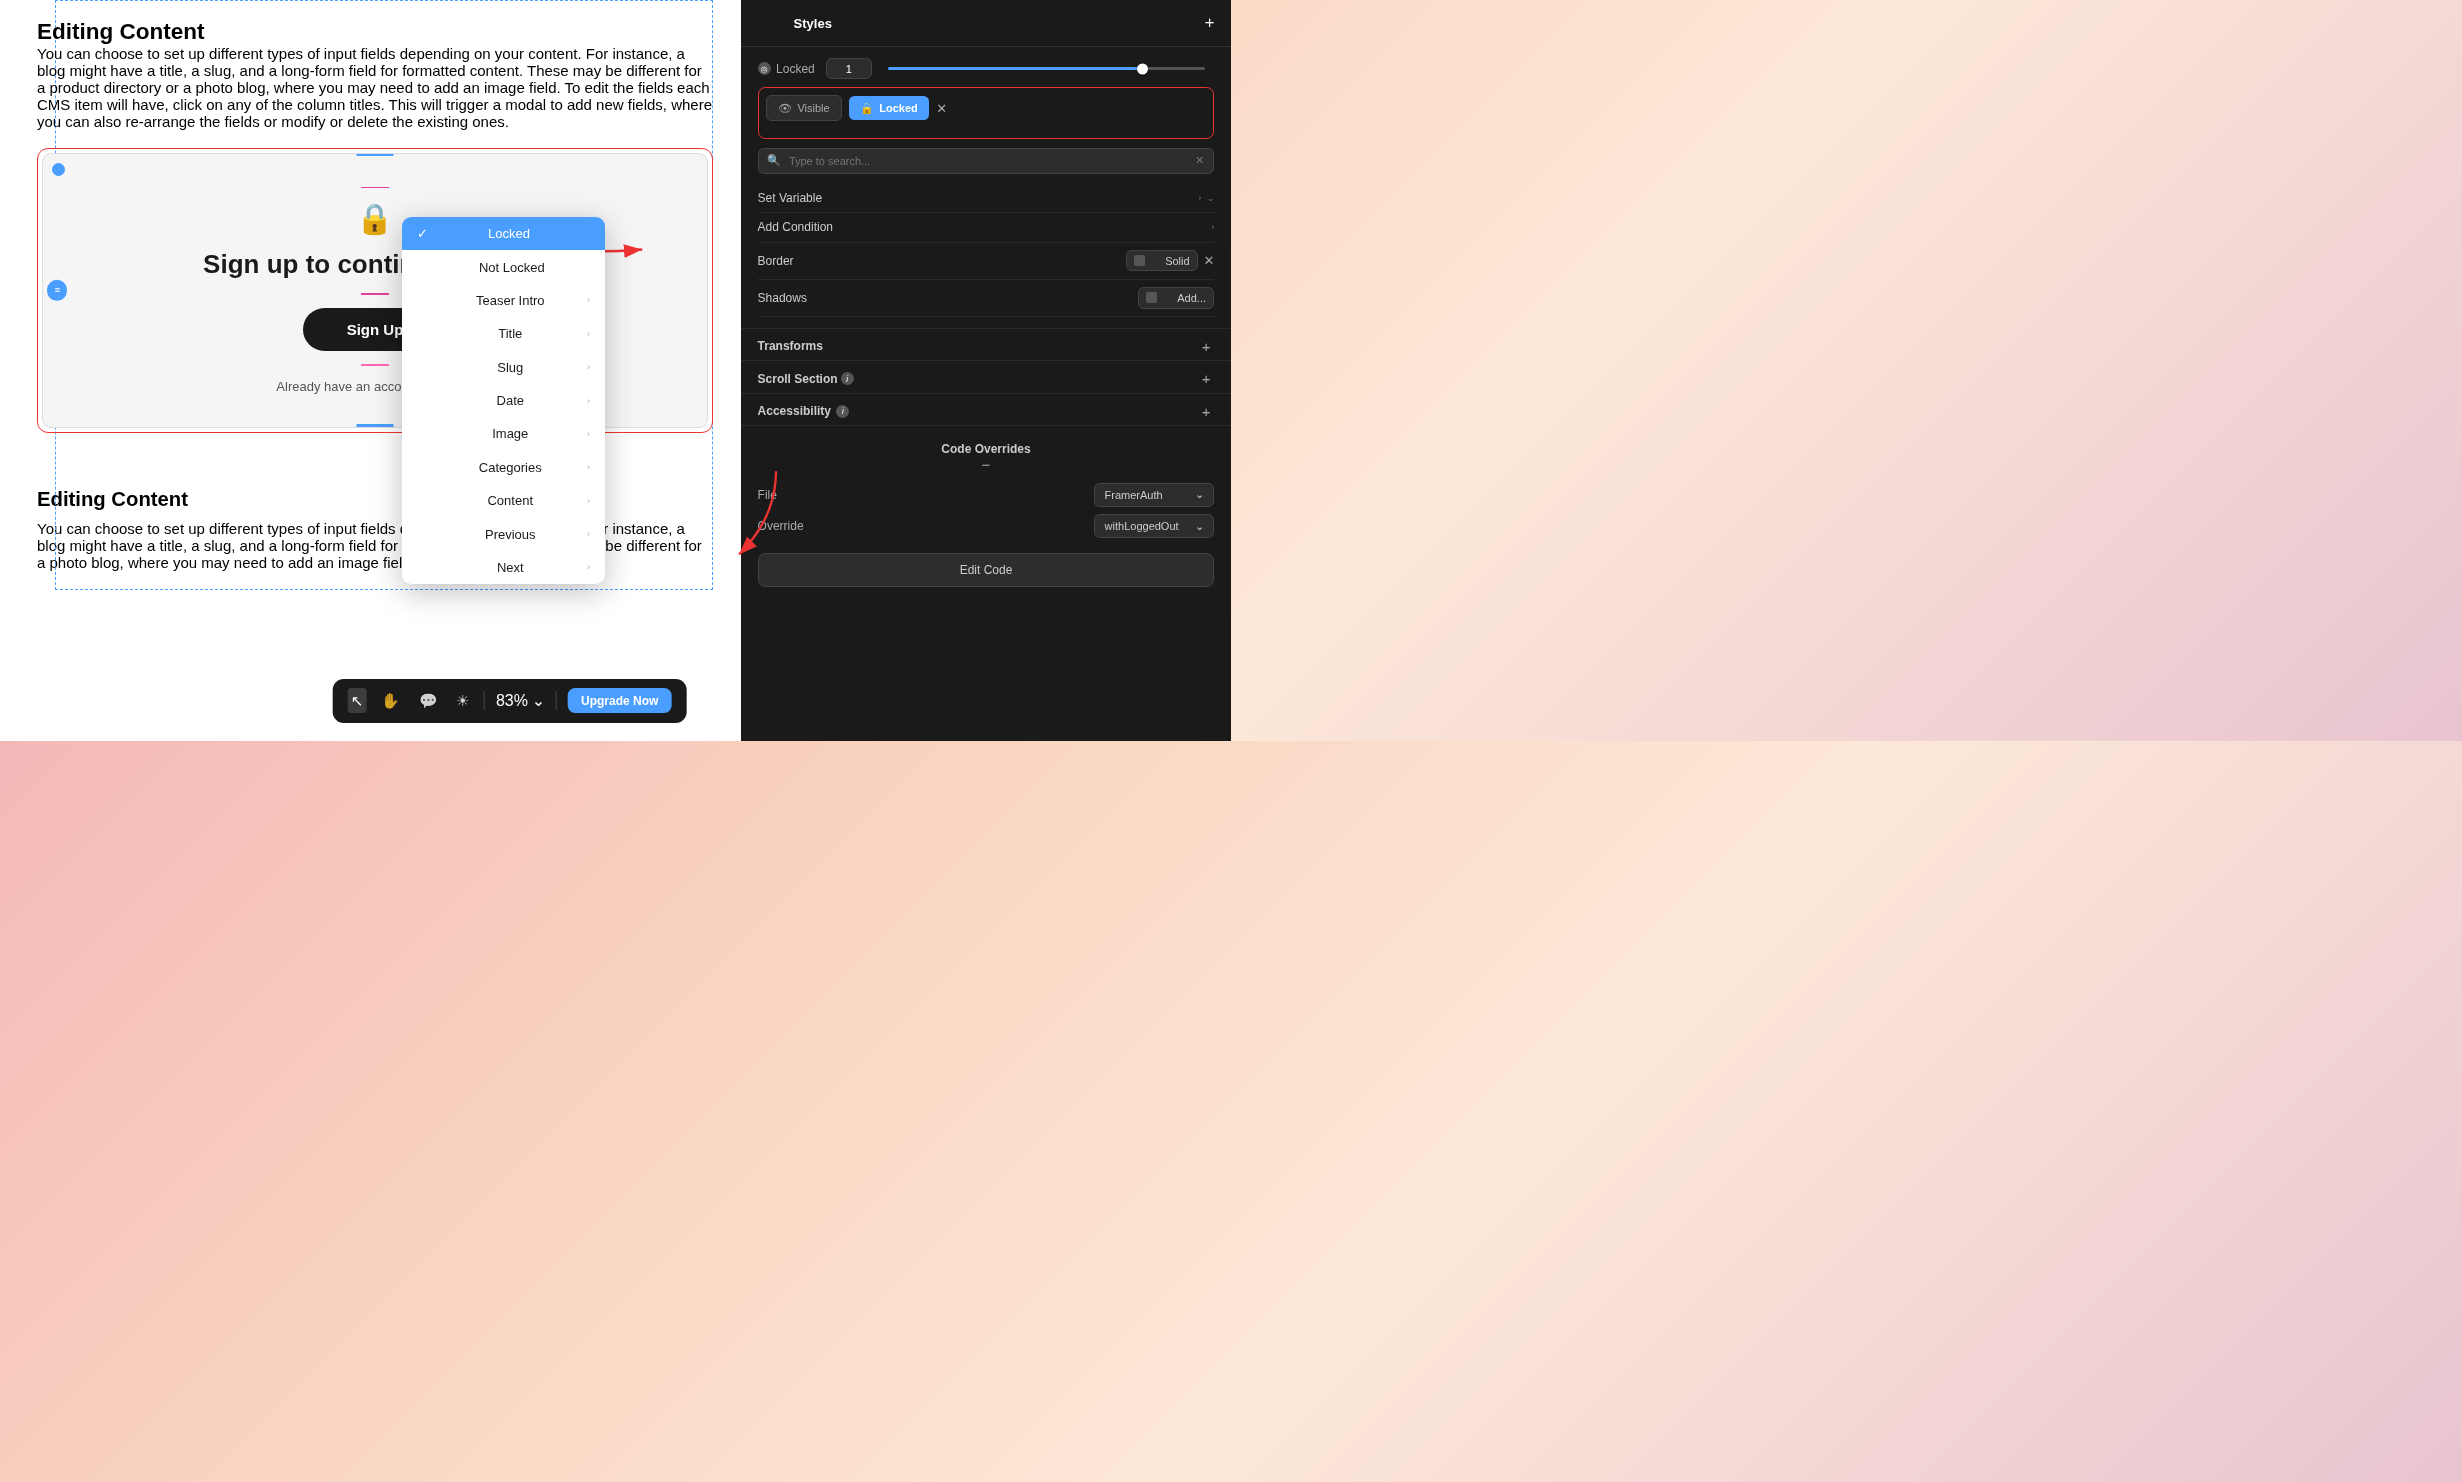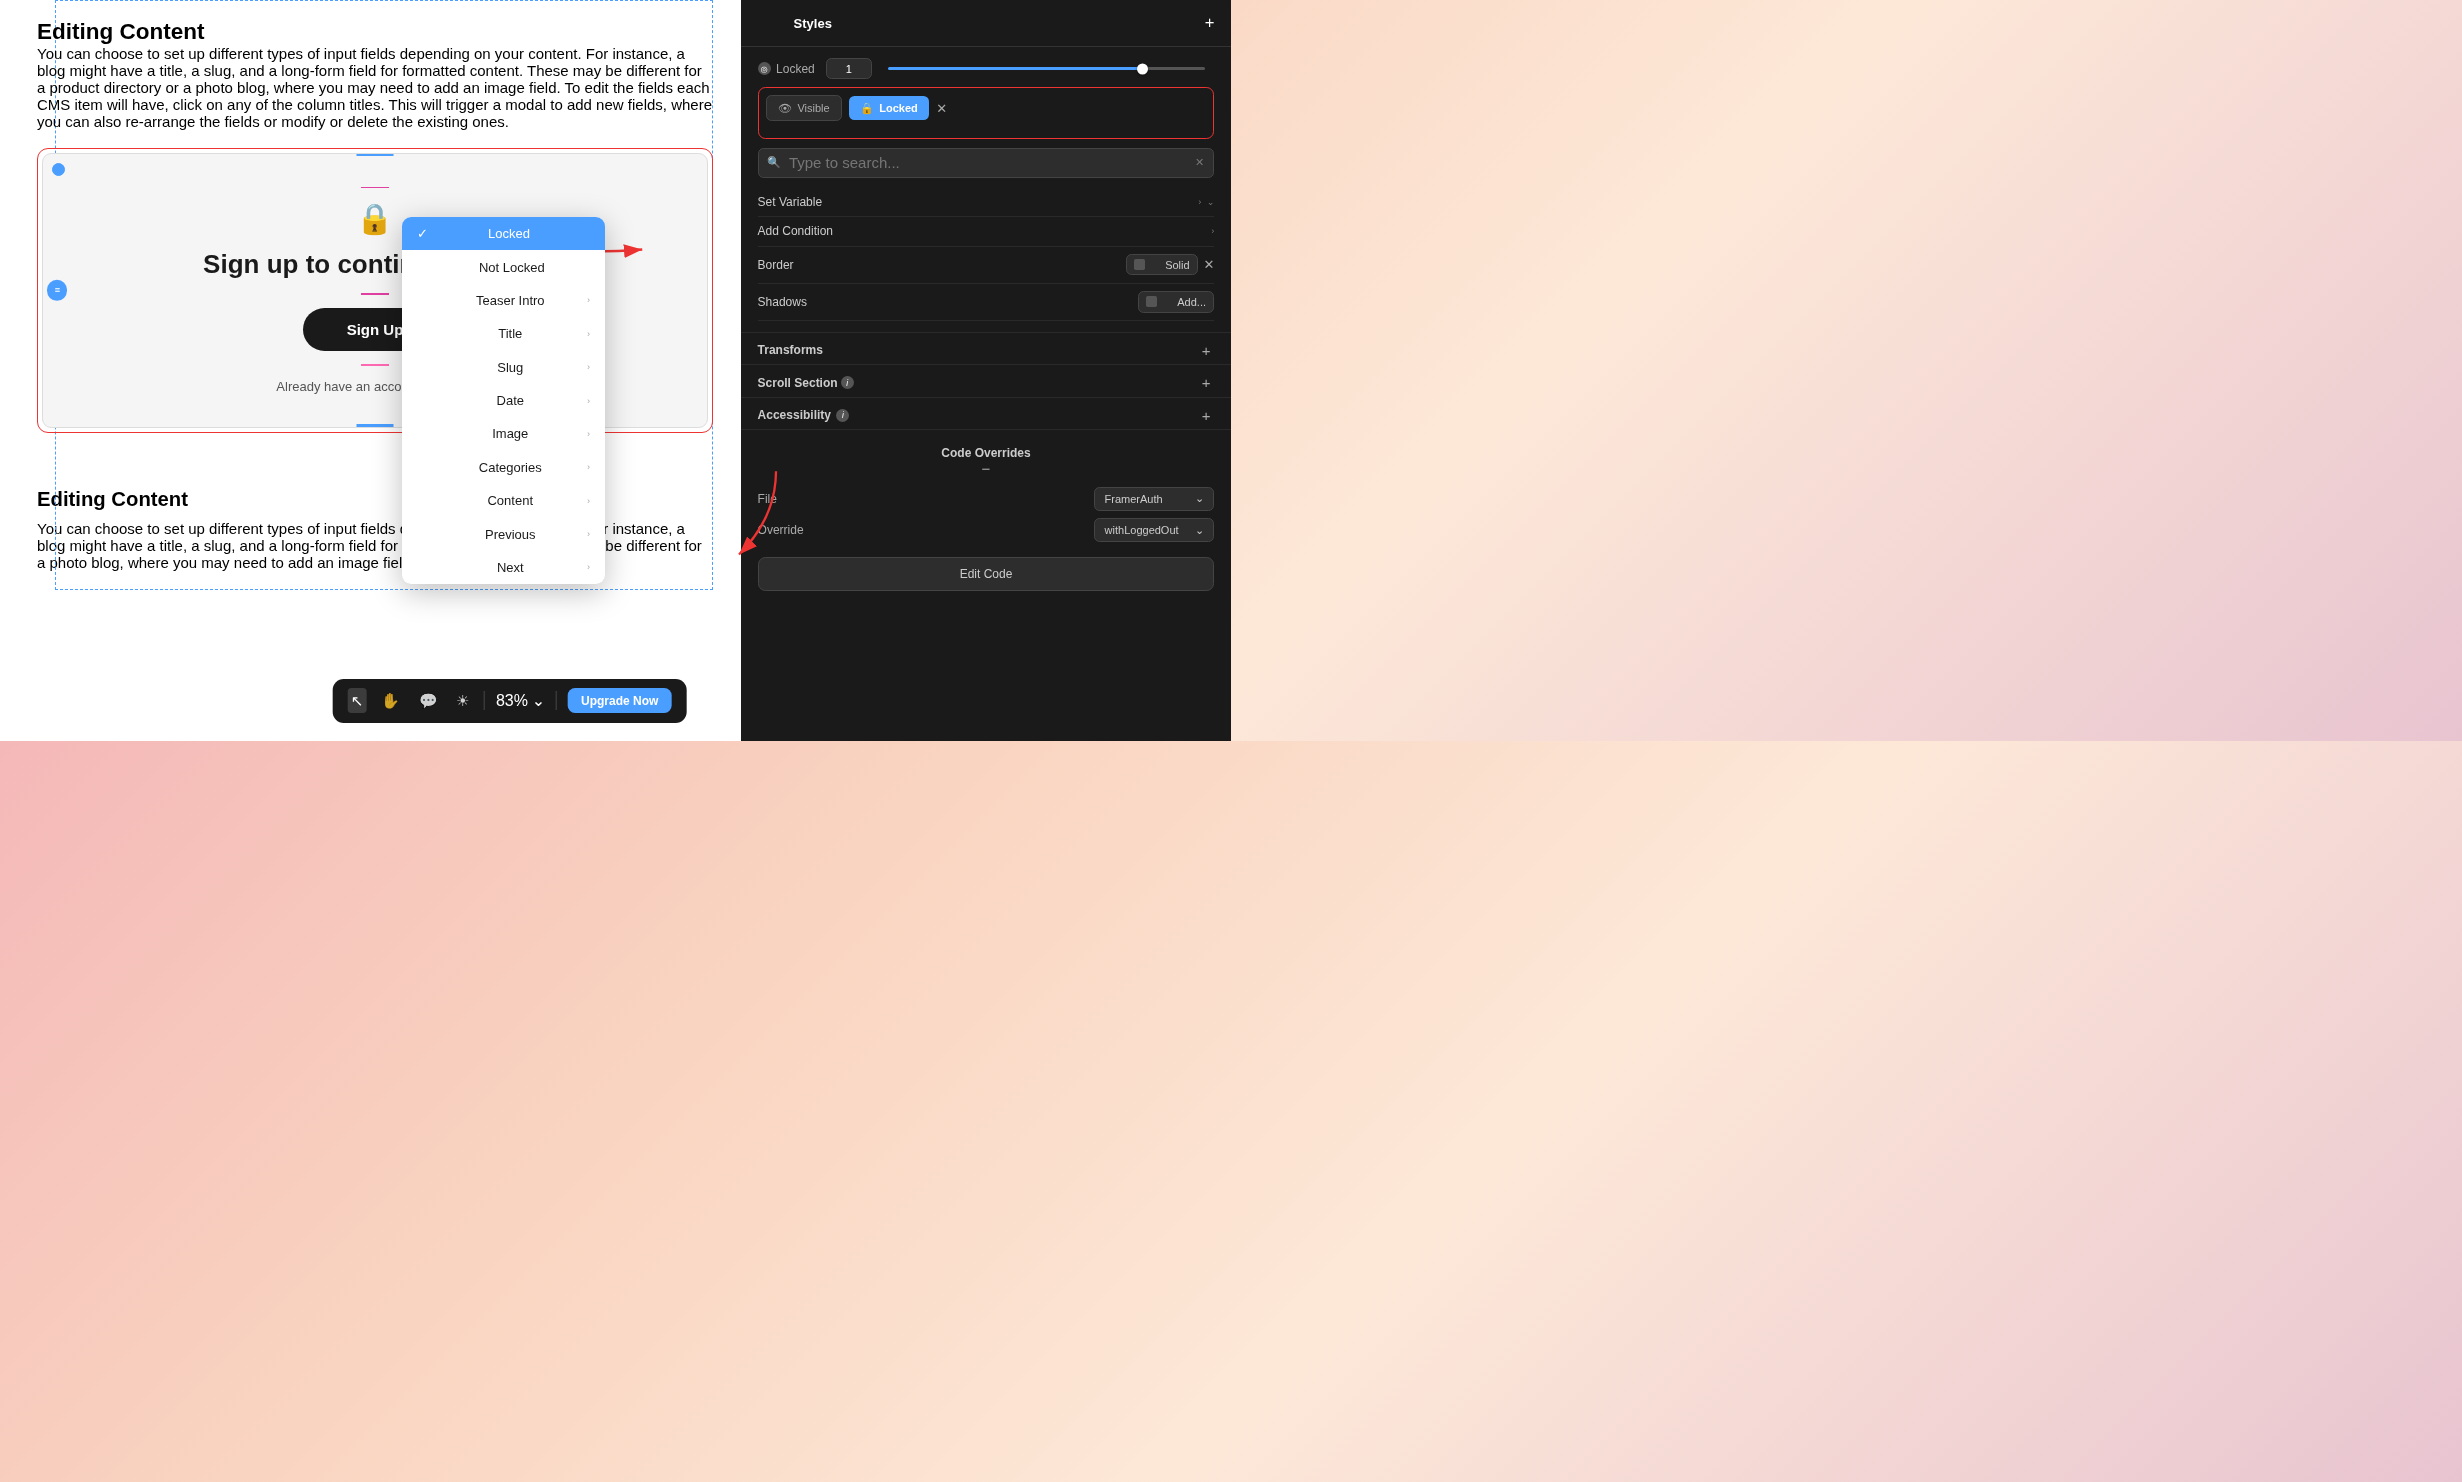--- a/index.html
+++ b/index.html
@@ -385,21 +385,21 @@
       border-radius: 5.5px;
       padding: 5.5px 9.2px;
       margin-bottom: 9.2px;
       gap: 7.4px;
     }
 
     .search-row input {
       background: none;
       border: none;
       color: #aaa;
-      font-size: 15px;
+      font-size: 11px;
       outline: none;
       flex: 1;
     }
 
     
     .prop-row {
       display: flex;
       align-items: center;
       justify-content: space-between;
       padding: 7.4px 0;

